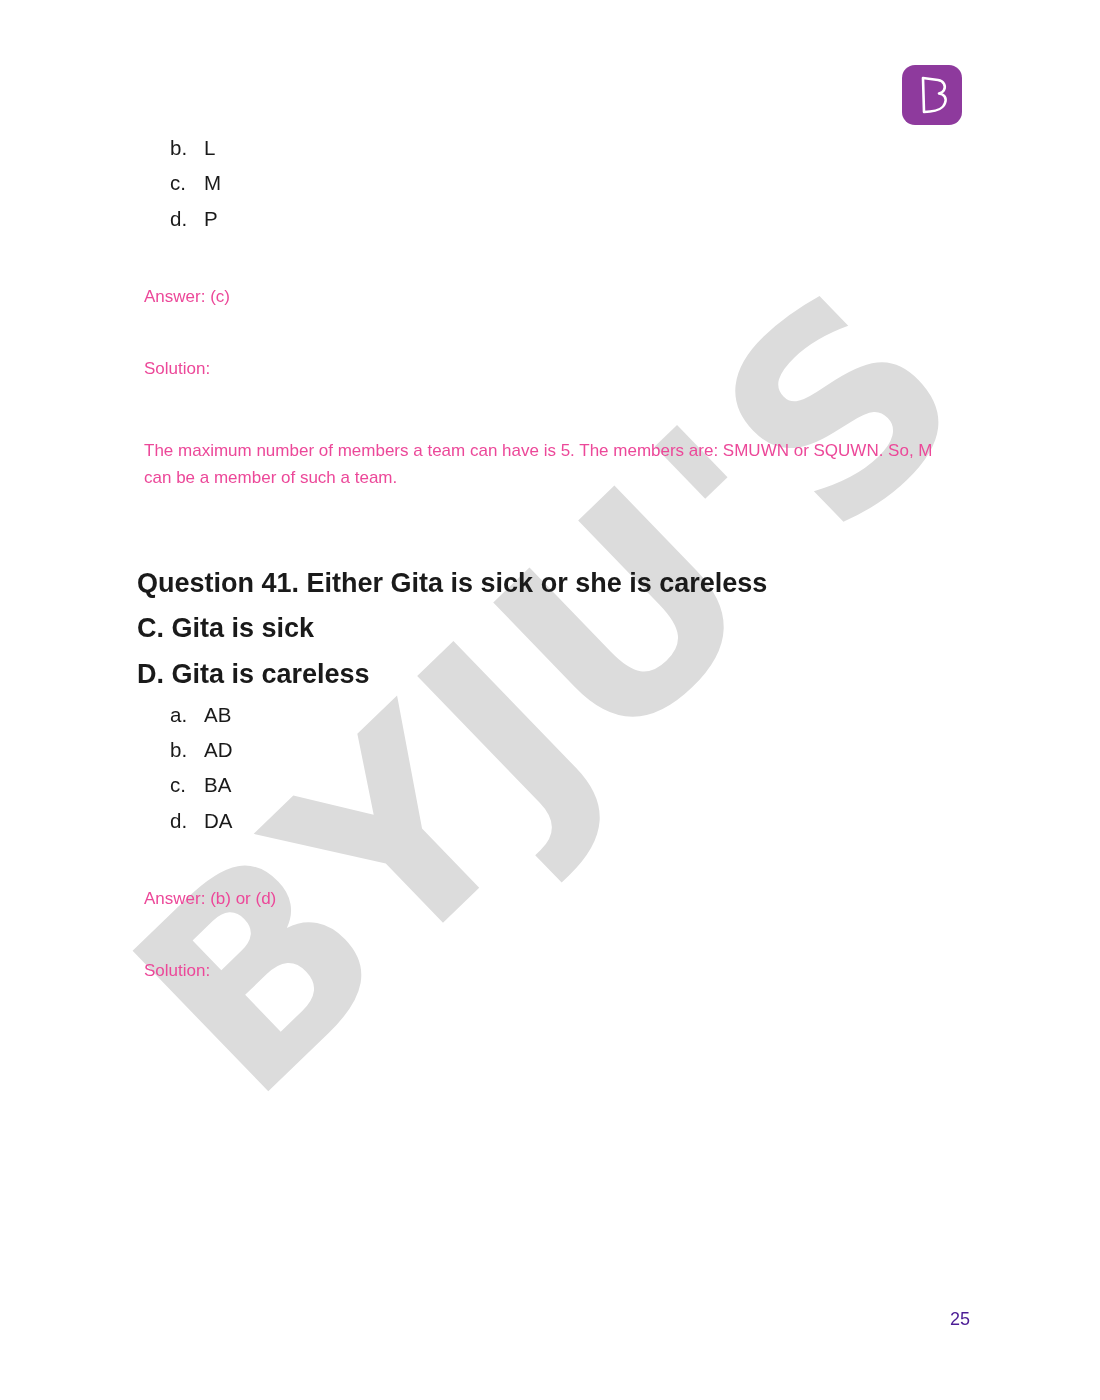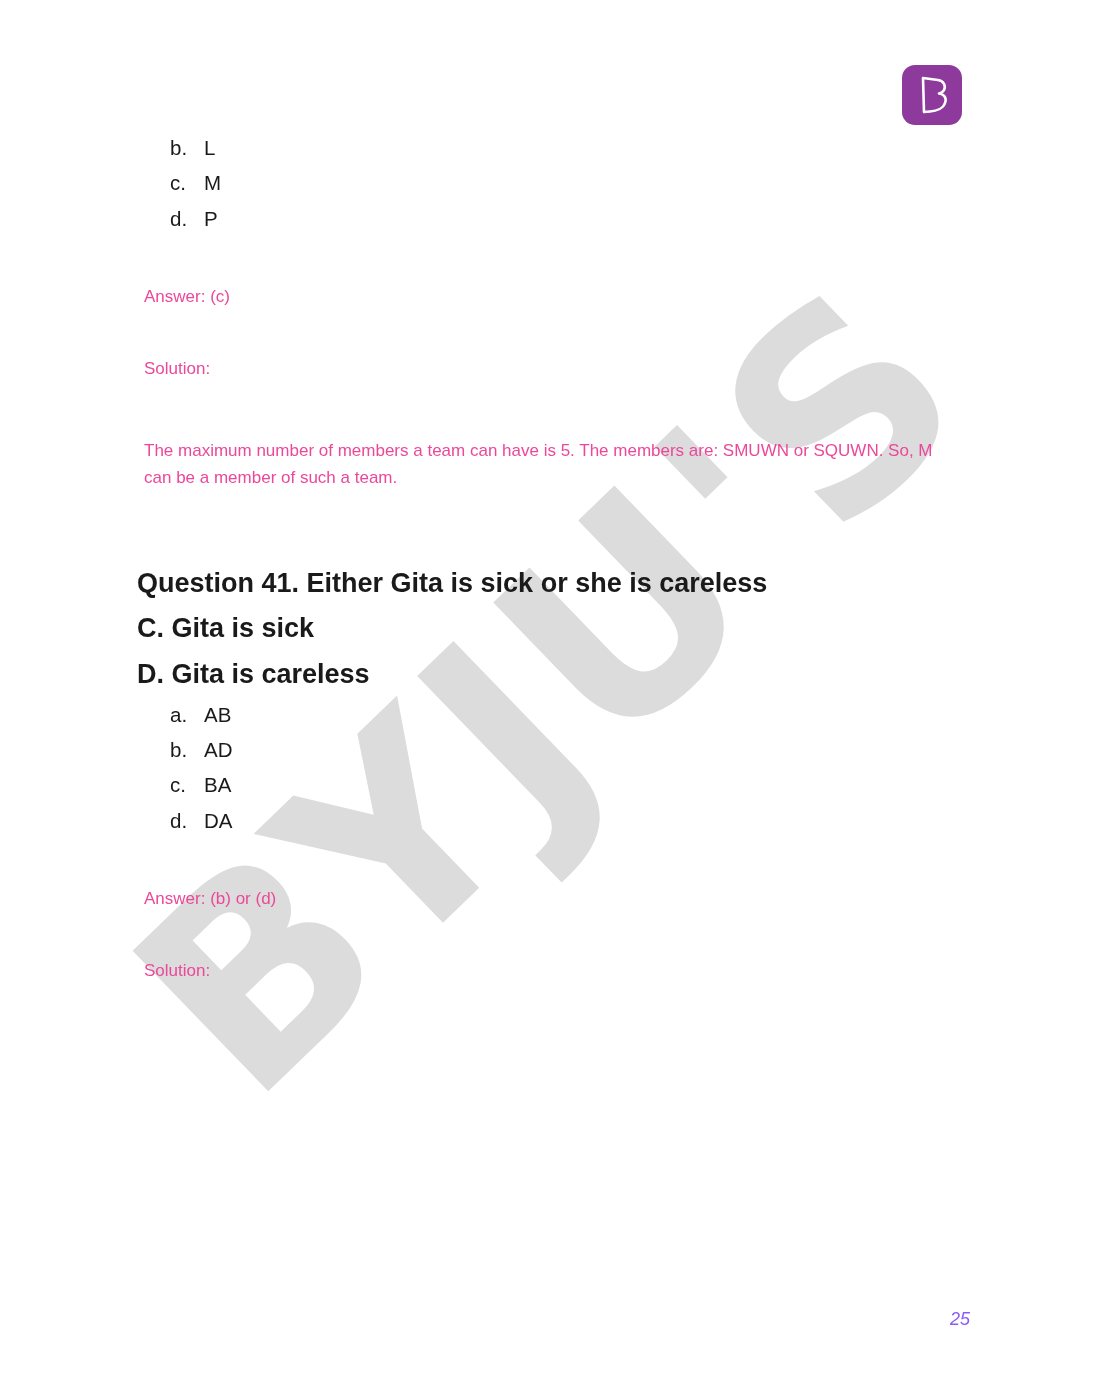--- a/index.html
+++ b/index.html
@@ -113,23 +113,22 @@
     line-height: 1.68;
     font-weight: 700;
     color: #1a1a1a;
   }
 
   .page-number {
     position: absolute;
     right: 130px;
     bottom: 70px;
     font-size: 18px;
-    color: #8b5cf6;
+    color: #4c1d95;
     z-index: 2;
-    font-style: italic;
   }
 </style>
 </head>
 <body>
 
 <div class="page">
 
   <div class="watermark-layer">
     <div class="watermark-text">BYJU'S</div>
   </div>

